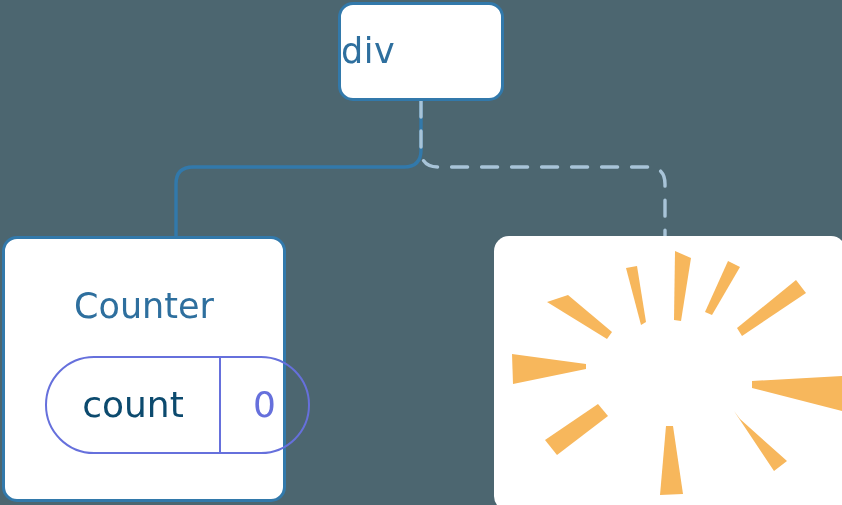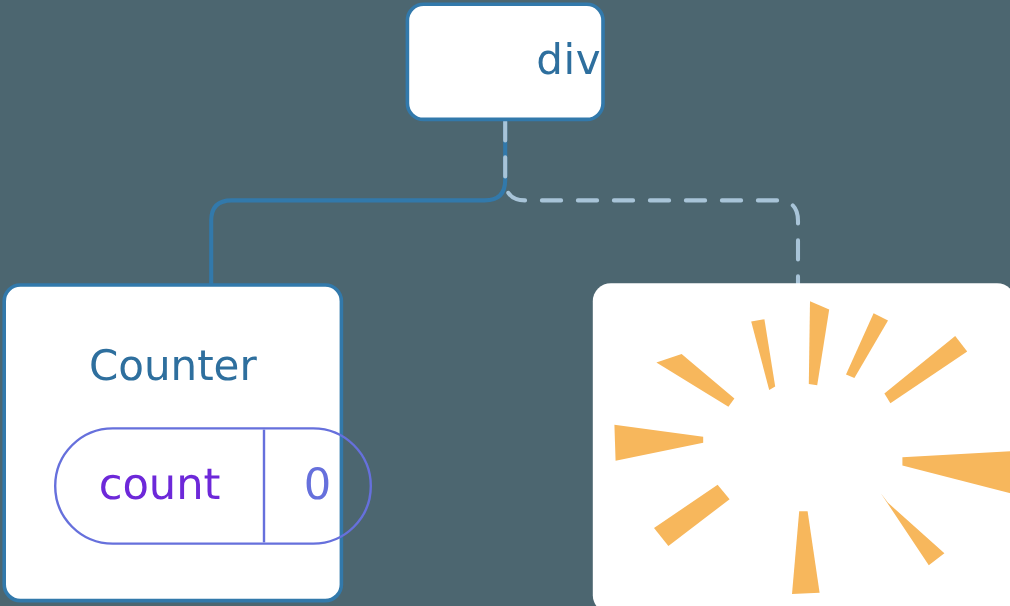--- a/index.html
+++ b/index.html
@@ -39,21 +39,21 @@
     border-radius: 15px;
   }
 
   #node-div {
     left: 338px;
     top: 2px;
     width: 166px;
     height: 99px;
     display: flex;
     align-items: center;
-    justify-content: flex-end;
+    justify-content: flex-start;
   }
   .node-title-sm {
     color: #2e6f9e;
     font-size: 35px;
     font-weight: 400;
     letter-spacing: 0.5px;
     line-height: 1;
   }
 
   #node-counter {
@@ -94,21 +94,21 @@
     display: flex;
     align-items: stretch;
     background: transparent;
   }
   .pill-key {
     flex: 0 0 172px;
     display: flex;
     align-items: center;
     justify-content: center;
     border-right: 2.5px solid #6670dc;
-    color: #6d28d9;
+    color: #0c4a6e;
     font-size: 36px;
     line-height: 1;
   }
   .pill-val {
     flex: 1 1 auto;
     display: flex;
     align-items: center;
     justify-content: center;
     color: #6670dc;
     font-size: 36px;

